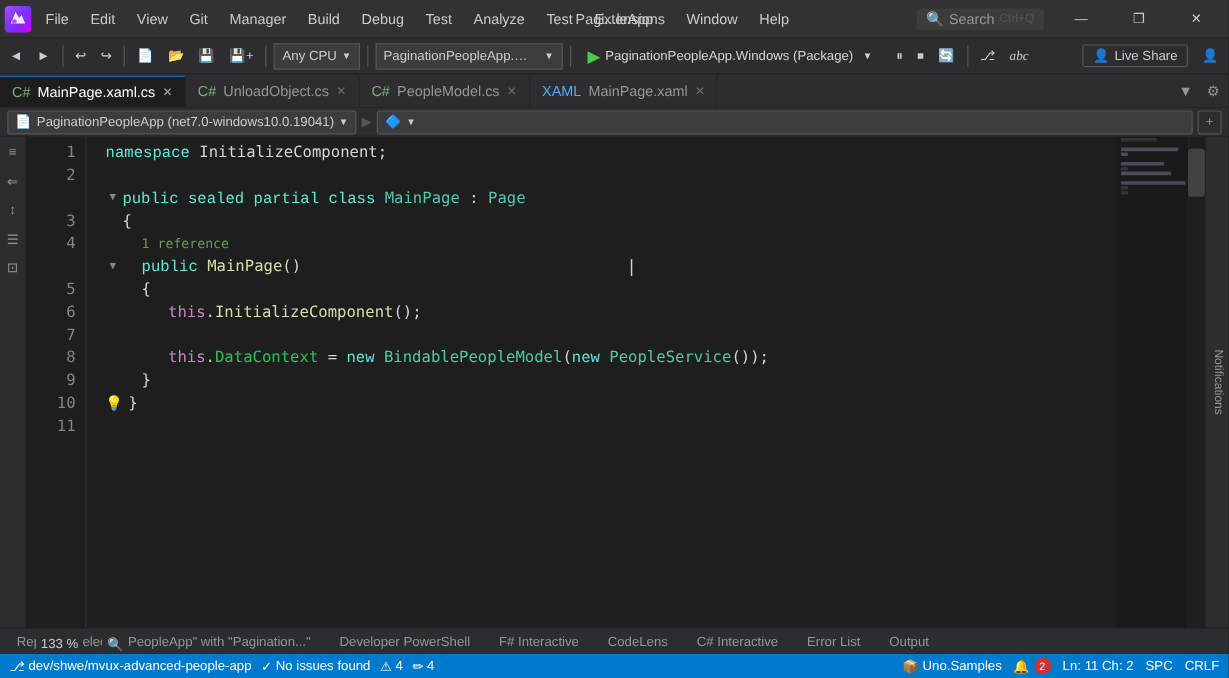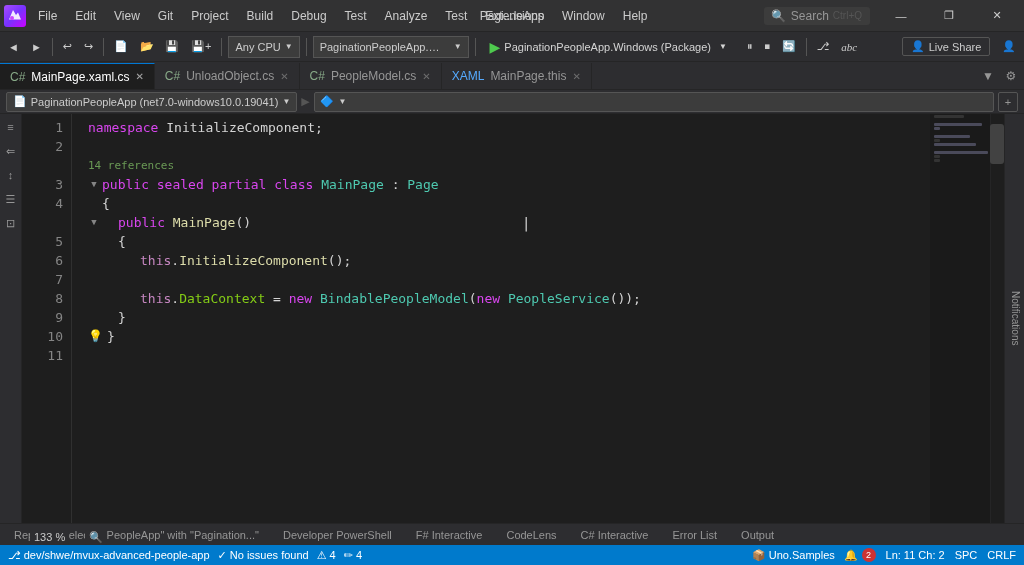--- a/index.html
+++ b/index.html
@@ -170,27 +170,27 @@
     .code-line { display: flex; align-items: center; min-height: 19px; white-space: pre; }
 
     
     .collapse-btn {
       display: inline-flex; align-items: center; justify-content: center;
       width: 12px; height: 12px; margin-right: 2px; cursor: pointer;
       color: #858585; font-size: 9px;
     }
 
     
-    .kw { color: #d946ef; }
+    .kw { color: #5eead4; font-family: Liberation Mono, monospace; }
     .kw2 { color: #c586c0; }
     .cls { color: #4ec9b0; }
     .fn { color: #dcdcaa; }
     .plain { color: #d4d4d4; }
     .ref-hint { color: #6a9955; font-size: 11px; }
-    .prop { color: #84cc16; }
+    .prop { color: #22c55e; }
 
     
     #scrollbar-right {
       width: 14px; background: #1e1e1e; border-left: 1px solid #252526;
       position: relative;
     }
     #scrollbar-thumb {
       position: absolute; right: 0; width: 14px; background: #424242;
       border-radius: 3px;
     }
@@ -283,21 +283,21 @@
     <svg width="16" height="16" viewBox="0 0 16 16">
       <path d="M2 11.5L6 2l3 5 2-2.5L14 11.5H2z" fill="#ffffff" opacity="0.9"></path>
       <circle cx="5" cy="10" r="2" fill="#cc44ff"></circle>
     </svg>
   </div>
   <div id="menu-bar">
     <span class="menu-item">File</span>
     <span class="menu-item">Edit</span>
     <span class="menu-item">View</span>
     <span class="menu-item">Git</span>
-    <span class="menu-item">Project</span>
+    <span class="menu-item">Manager</span>
     <span class="menu-item">Build</span>
     <span class="menu-item">Debug</span>
     <span class="menu-item">Test</span>
     <span class="menu-item">Analyze</span>
     <span class="menu-item">Test</span>
     <span class="menu-item">Extensions</span>
     <span class="menu-item">Window</span>
     <span class="menu-item">Help</span>
   </div>
   <div id="search-box-title">
@@ -366,21 +366,21 @@
     <span>UnloadObject.cs</span>
     <span class="close-btn">✕</span>
   </div>
   <div class="tab">
     <span style="color:#8A8;">C#</span>
     <span>PeopleModel.cs</span>
     <span class="close-btn">✕</span>
   </div>
   <div class="tab">
     <span style="color:#5AF;">XAML</span>
-    <span>MainPage.this</span>
+    <span>MainPage.xaml</span>
     <span class="close-btn">✕</span>
   </div>
   <div id="tabs-overflow">▼</div>
   <div id="settings-gear">⚙</div>
 </div>
 
 <div id="path-bar">
   <div id="path-dropdown">
     <span>📄</span>
     <span>PaginationPeopleApp (net7.0-windows10.0.19041)</span>
@@ -422,33 +422,33 @@
     </div>
 
     <div id="code-area">
 
       <div class="code-line">
         <span class="kw">namespace</span><span class="plain"> InitializeComponent;</span>
       </div>
 
       <div class="code-line">&nbsp;</div>
 
-      <div class="code-line">
-        <span class="ref-hint">14 references</span>
-      </div>
 
       <div class="code-line">
         <span class="collapse-btn">▼</span>
         <span class="kw">public</span><span class="plain"> </span><span class="kw">sealed</span><span class="plain"> </span><span class="kw">partial</span><span class="plain"> </span><span class="kw">class</span><span class="plain"> </span><span class="cls">MainPage</span><span class="plain"> : </span><span class="cls">Page</span>
       </div>
 
       <div class="code-line">
         <span style="margin-left:14px;"></span><span class="plain">{</span>
       </div>
 
+      <div class="code-line">
+        <span style="margin-left:30px;"></span><span class="ref-hint">1 reference</span>
+      </div>
 
       <div class="code-line">
         <span class="collapse-btn">▼</span>
         <span style="margin-left:16px;"></span><span class="kw">public</span><span class="plain"> </span><span class="fn">MainPage</span><span class="plain">()</span>
       </div>
 
       <div class="code-line">
         <span style="margin-left:30px;"></span><span class="plain">{</span>
       </div>
 

